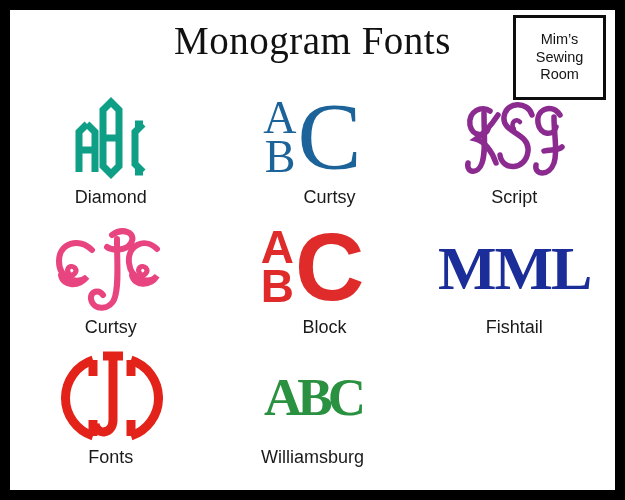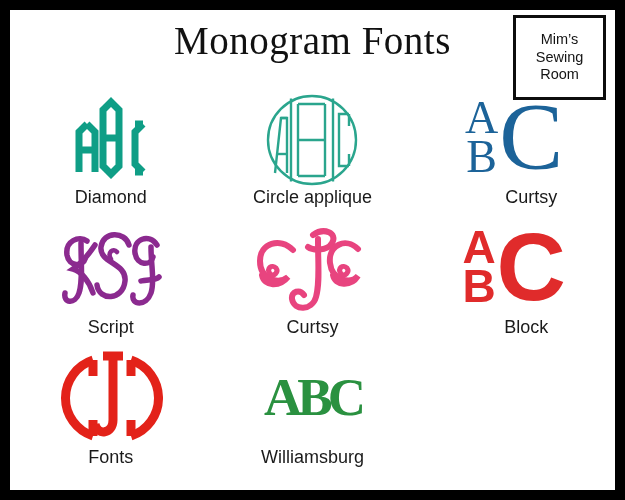--- a/index.html
+++ b/index.html
@@ -157,44 +157,20 @@
               <path d="M46 50 L62 50"></path>
 
               <path d="M86 36 L78 44 L78 76 L86 84"></path>
               <path d="M86 36 L78 36 M86 84 L78 84"></path>
             </g>
           </svg>
         </div>
         <div class="caption">Diamond</div>
       </div>
 
-      <div class="cell">
-        <div class="art">
-          <svg width="118" height="100" viewBox="0 0 118 100" aria-hidden="true">
-            <g fill="none" stroke="#2aa58d" stroke-width="2.4">
-
-              <circle cx="59" cy="52" r="44"></circle>
-
-              <path d="M38 10.5 L38 93.5"></path>
-              <path d="M80 10.5 L80 93.5"></path>
-
-              <path d="M22 85 L28 30 L34 30 L34 85"></path>
-              <path d="M24 66 L34 66"></path>
-              <path d="M28 30 L34 30"></path>
-
-              <path d="M45 16 L45 88 M45 16 L72 16 M45 88 L72 88 M45 52 L72 52"></path>
-              <path d="M72 16 L72 52 M72 52 L72 88"></path>
-
-              <path d="M96 26 L86 26 L86 78 L96 78"></path>
-              <path d="M96 26 L96 38 M96 78 L96 66"></path>
-            </g>
-          </svg>
-        </div>
-        <div class="caption">Circle applique</div>
-      </div>
 
       <div class="cell">
         <div class="art">
           <div class="abc-stack abc-serif" style="color:#1c6399;">
             <div class="small-col">
               <div class="small-letter">A</div>
               <div class="small-letter">B</div>
             </div>
             <div class="big-letter">C</div>
           </div>
@@ -248,20 +224,26 @@
             <div class="small-col">
               <div class="small-letter">A</div>
               <div class="small-letter">B</div>
             </div>
             <div class="big-letter">C</div>
           </div>
         </div>
         <div class="caption cap-shift-right-sm">Block</div>
       </div>
 
+      <div class="cell">
+        <div class="art">
+          <div style="font-family:'Liberation Serif','DejaVu Serif',serif; color:#1b2d99; font-weight:700; font-size:62px; letter-spacing:-2px; line-height:1;">MML</div>
+        </div>
+        <div class="caption">Fishtail</div>
+      </div>
 
       <div class="cell">
         <div class="art">
           <svg width="104" height="96" viewBox="0 0 104 96" aria-hidden="true">
             <g fill="none" stroke="#e32219" stroke-width="9" stroke-linecap="butt">
 
               <path d="M34 10 A40 40 0 0 0 34 86"></path>
               <path d="M34 10 L34 26 M34 86 L34 70"></path>
 
               <path d="M54 6 L54 70 C54 84, 38 86, 36 74"></path>

